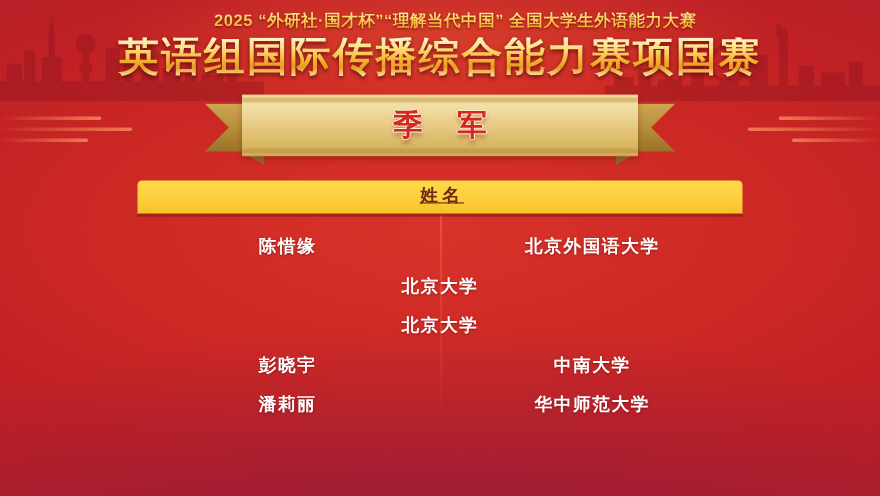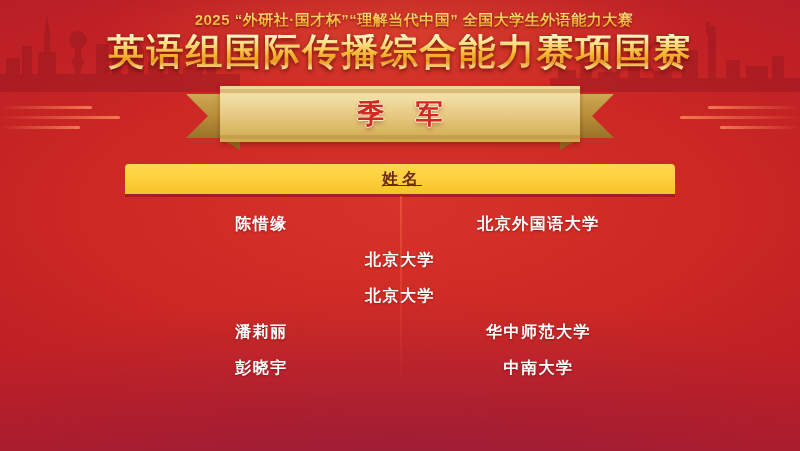--- a/index.html
+++ b/index.html
@@ -183,23 +183,23 @@
         <div class="cell">陈惜缘</div>
         <div class="cell">北京外国语大学</div>
       </div>
       <div class="row">
         <div class="cell">北京大学</div>
       </div>
       <div class="row">
         <div class="cell">北京大学</div>
       </div>
       <div class="row">
+        <div class="cell">彭晓宇</div>
+        <div class="cell">中南大学</div>
+      </div>
+      <div class="row">
         <div class="cell">潘莉丽</div>
         <div class="cell">华中师范大学</div>
       </div>
-      <div class="row">
-        <div class="cell">彭晓宇</div>
-        <div class="cell">中南大学</div>
-      </div>
     </div>
   </div>
 
 </div>
 
 </body></html>

